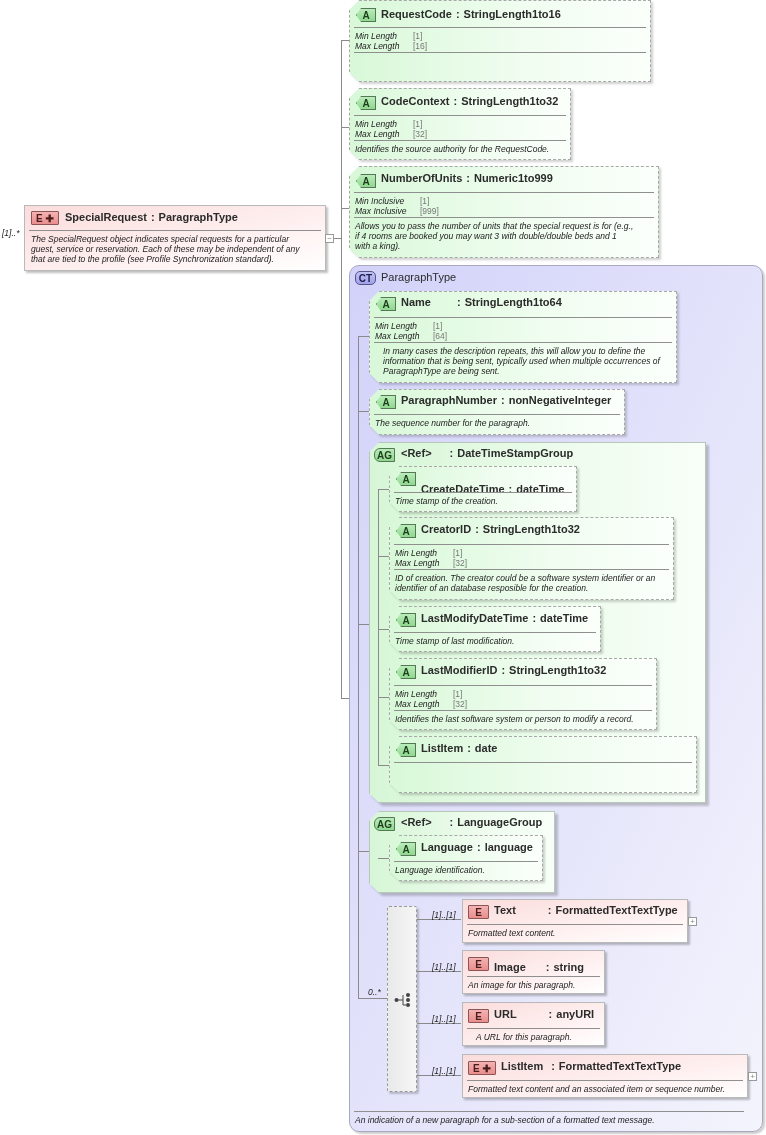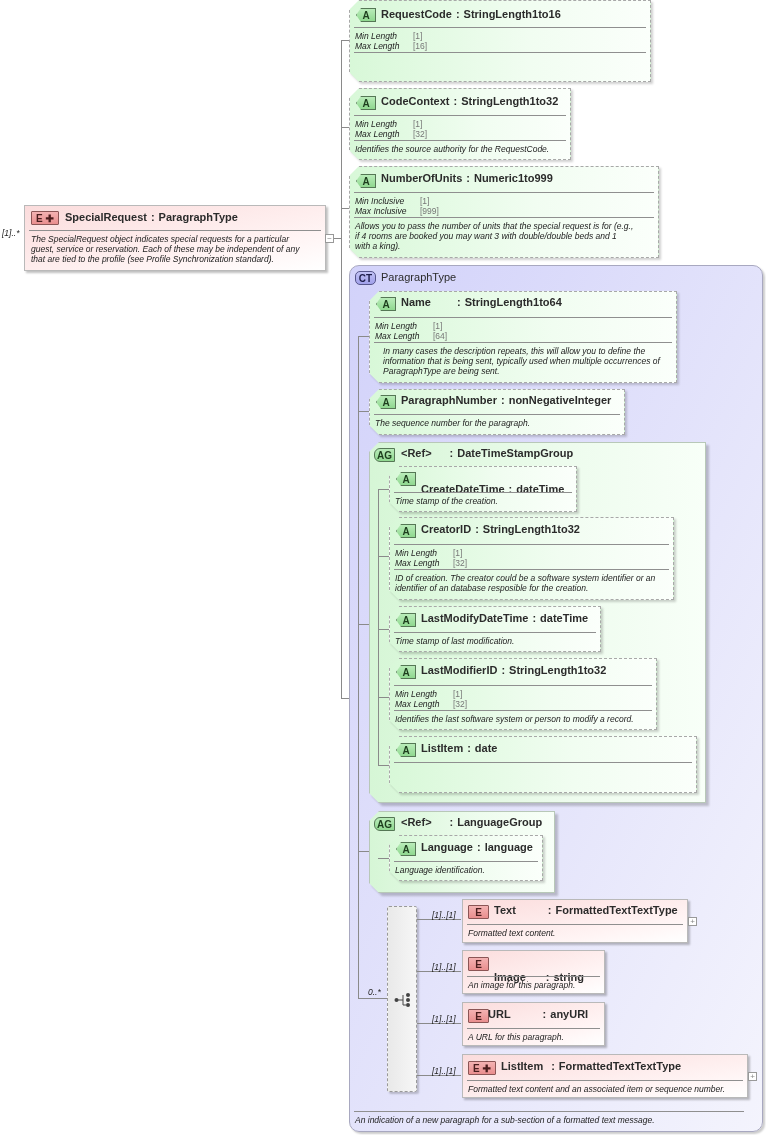--- a/index.html
+++ b/index.html
@@ -313,30 +313,30 @@
 <div class="ebox" style="left:462px; top:899px; width:226px; height:44px;">
   <div class="badge badge-e" style="left:5px; top:5px; width:21px;">E</div>
   <div class="title" style="left:31px; top:4px;"><span>Text</span><span style="display:inline-block;width:28px;"></span><span class="sep">:</span><span>FormattedTextTextType</span></div>
   <div class="rule" style="left:4px; top:24px; width:216px;"></div>
   <div class="desc" style="left:5px; top:28px;">Formatted text content.</div>
 </div>
 <div class="expander" style="left:688px; top:917px;">+</div>
 
 <div class="ebox" style="left:462px; top:950px; width:143px; height:44px;">
   <div class="badge badge-e" style="left:5px; top:6px; width:21px;">E</div>
-  <div class="title" style="left:31px; top:20px;"><span>Image</span><span style="display:inline-block;width:16px;"></span><span class="sep">:</span><span>string</span></div>
+  <div class="title" style="left:31px; top:10px;"><span>Image</span><span style="display:inline-block;width:16px;"></span><span class="sep">:</span><span>string</span></div>
   <div class="rule" style="left:4px; top:25px; width:133px;"></div>
   <div class="desc" style="left:5px; top:29px;">An image for this paragraph.</div>
 </div>
 
 <div class="ebox" style="left:462px; top:1002px; width:143px; height:44px;">
   <div class="badge badge-e" style="left:5px; top:6px; width:21px;">E</div>
-  <div class="title" style="left:25px; top:5px;"><span>URL</span><span style="display:inline-block;width:28px;"></span><span class="sep">:</span><span>anyURI</span></div>
+  <div class="title" style="left:31px; top:5px;"><span>URL</span><span style="display:inline-block;width:28px;"></span><span class="sep">:</span><span>anyURI</span></div>
   <div class="rule" style="left:4px; top:25px; width:133px;"></div>
-  <div class="desc" style="left:5px; top:29px;">A URL for this paragraph.</div>
+  <div class="desc" style="left:13px; top:29px;">A URL for this paragraph.</div>
 </div>
 
 <div class="ebox" style="left:462px; top:1054px; width:286px; height:44px;">
   <div class="badge badge-e" style="left:5px; top:6px; width:28px;">E ✚</div>
   <div class="title" style="left:38px; top:5px;"><span>ListItem</span><span style="display:inline-block;width:4px;"></span><span class="sep">:</span><span>FormattedTextTextType</span></div>
   <div class="rule" style="left:4px; top:25px; width:276px;"></div>
   <div class="desc" style="left:5px; top:29px;">Formatted text content and an associated item or sequence number.</div>
 </div>
 <div class="expander" style="left:748px; top:1072px;">+</div>
 

